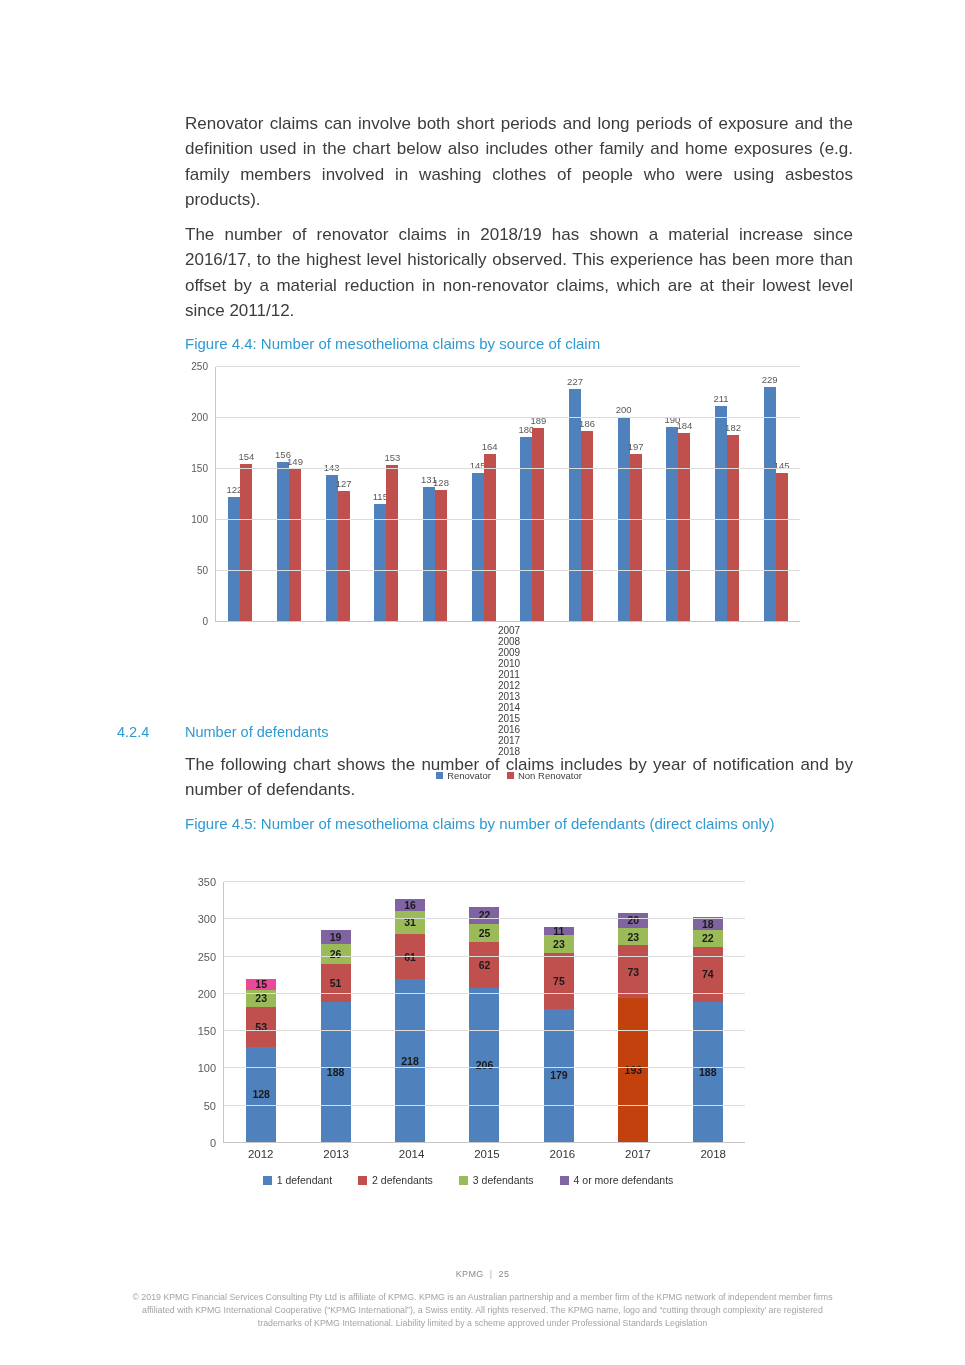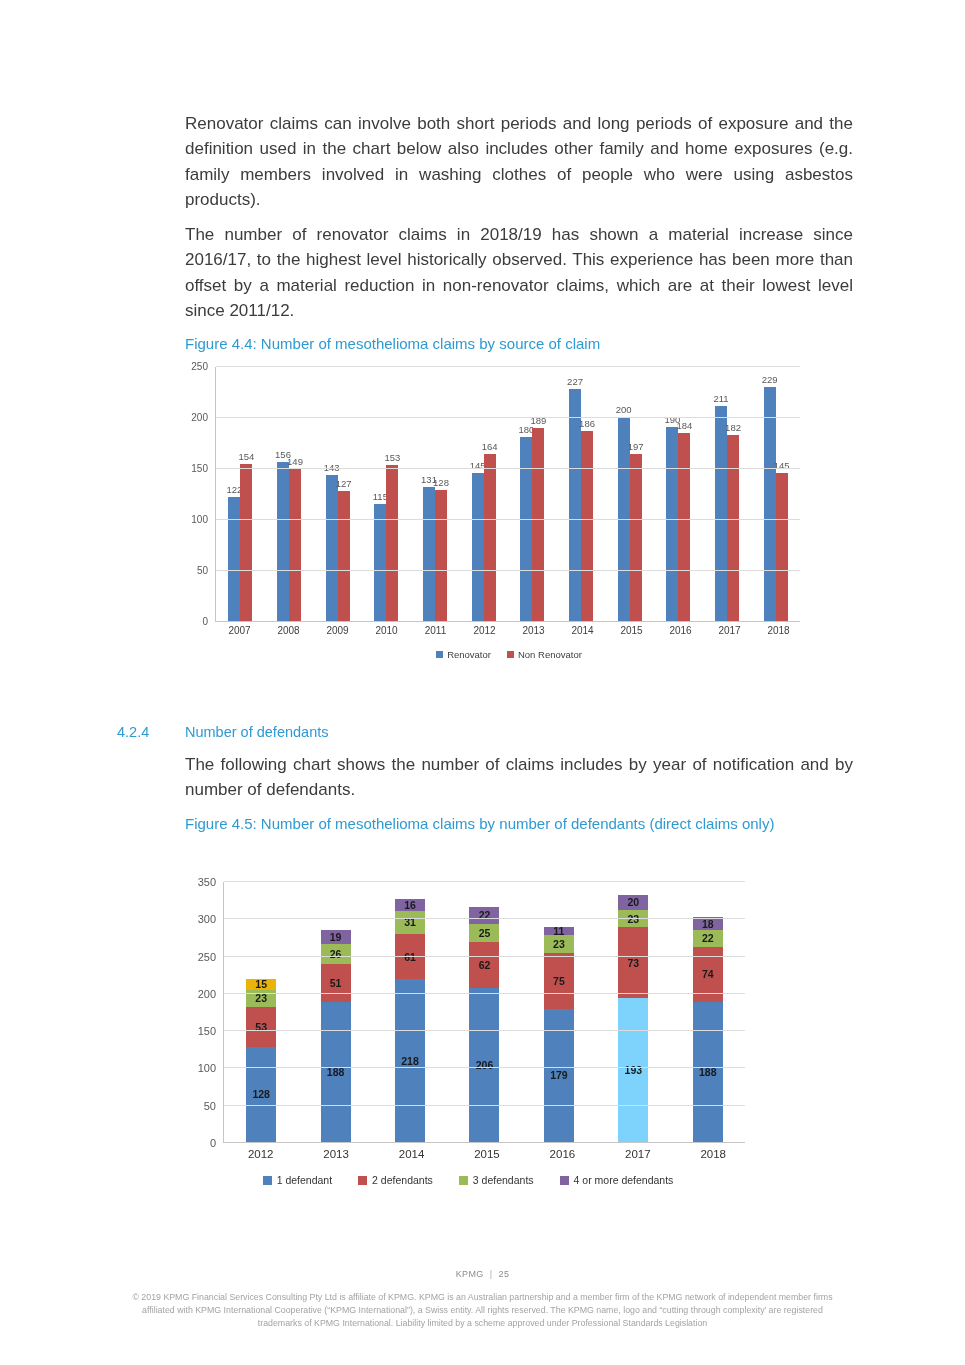--- a/index.html
+++ b/index.html
@@ -38,21 +38,21 @@
   .xtitle { text-align:center; }
   .legend { display:flex; justify-content:center; align-items:center; }
   .legend-item { display:flex; align-items:center; }
   .swatch { display:inline-block; }
 
   
   .chart1 { left:185px; top:360px; width:618px; }
   .chart1 .yaxis { width:30px; height:255px; }
   .chart1 .plot { width:585px; height:255px; }
   .chart1 .bar { width:12px; }
-  .chart1 .xaxis { margin-top:3px; font-size:10px; color:#404040; }
+  .chart1 .xaxis { margin-top:3px; font-size:10px; color:#404040;flex-direction:column; }
   .chart1 .xtitle { margin-top:5px; font-size:10.5px; color:#404040; }
   .chart1 .legend { margin-top:13px; margin-left:30px; gap:16px; font-size:9.5px; color:#404040; }
   .chart1 .swatch { width:7px; height:7px; margin-right:4px; }
 
   
   .chart2 { left:185px; top:875px; width:566px; }
   .chart2 .yaxis { width:38px; height:261px; }
   .chart2 .ytick { font-size:11px; }
   .chart2 .plot { width:522px; height:261px; }
   .chart2 .stack { width:30px; }
@@ -250,21 +250,21 @@
                 <div class="stack">
                   <div class="segment" style="height: 95.4514px; background: rgb(79, 129, 189);">
                     <span class="segment-label">128</span>
                   </div>
                   <div class="segment" style="height: 39.5229px; background: rgb(192, 80, 77);">
                     <span class="segment-label">53</span>
                   </div>
                   <div class="segment" style="height: 17.1514px; background: rgb(155, 187, 89);">
                     <span class="segment-label">23</span>
                   </div>
-                  <div class="segment" style="height: 11.1857px; background: #eab308;">
+                  <div class="segment" style="height: 11.1857px; background: #ec4899;">
                     <span class="segment-label">15</span>
                   </div>
                 </div>
               </div>
               <div class="bar-group">
                 <div class="stack">
                   <div class="segment" style="height: 140.194px; background: rgb(79, 129, 189);">
                     <span class="segment-label">188</span>
                   </div>
                   <div class="segment" style="height: 38.0314px; background: rgb(192, 80, 77);">
@@ -321,24 +321,24 @@
                   <div class="segment" style="height: 17.1514px; background: rgb(155, 187, 89);">
                     <span class="segment-label">23</span>
                   </div>
                   <div class="segment" style="height: 8.20286px; background: rgb(128, 100, 162);">
                     <span class="segment-label">11</span>
                   </div>
                 </div>
               </div>
               <div class="bar-group">
                 <div class="stack">
-                  <div class="segment" style="height: 143.923px; background: #7dd3fc;">
+                  <div class="segment" style="height: 143.923px; background: #c2410c;">
                     <span class="segment-label">193</span>
                   </div>
-                  <div class="segment" style="height: 71px; background: rgb(192, 80, 77);">
+                  <div class="segment" style="height: 53px; background: rgb(192, 80, 77);">
                     <span class="segment-label">73</span>
                   </div>
                   <div class="segment" style="height: 17.1514px; background: rgb(155, 187, 89);">
                     <span class="segment-label">23</span>
                   </div>
                   <div class="segment" style="height: 14.9143px; background: rgb(128, 100, 162);">
                     <span class="segment-label">20</span>
                   </div>
                 </div>
               </div>

